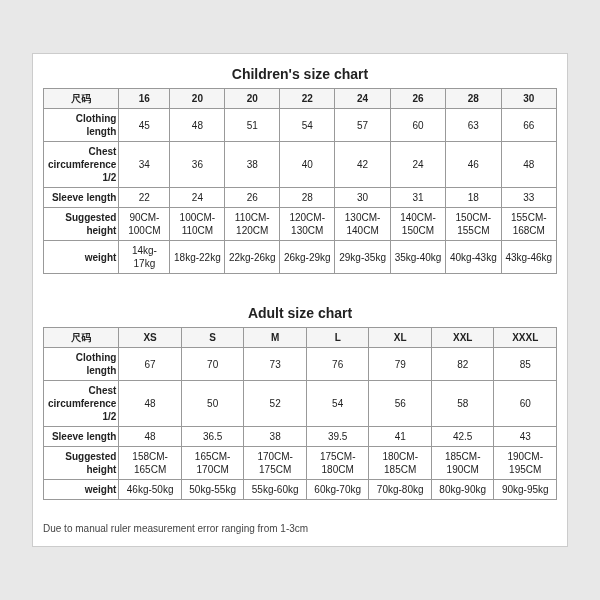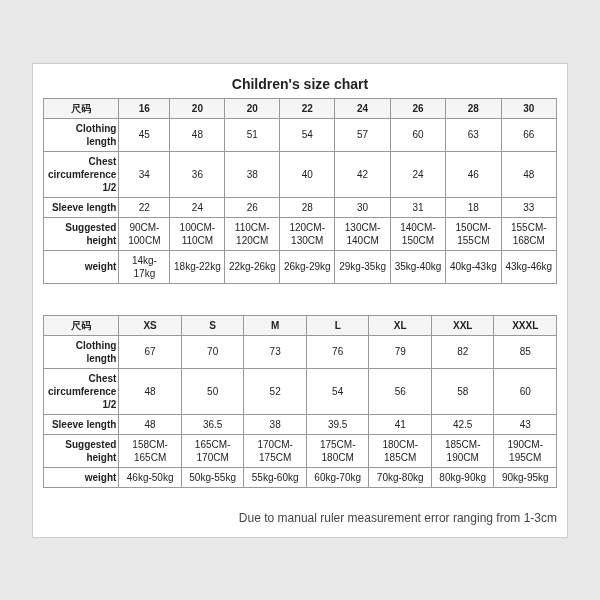--- a/index.html
+++ b/index.html
@@ -43,22 +43,22 @@
       font-weight: bold;
     }
     td.row-label {
       text-align: right;
       font-weight: bold;
       padding-left: 4px;
       white-space: normal;
       width: 60px;
     }
     .footer-note {
-      text-align: right;
-      font-size: 12px;
+      text-align: left;
+      font-size: 10px;
       color: #444;
       margin-top: 4px;
     }
     .spacer { height: 8px; }
   </style>
 </head>
 <body>
 
 <div class="chart-container">
 
@@ -131,20 +131,21 @@
           <td>29kg-35kg</td>
           <td>35kg-40kg</td>
           <td>40kg-43kg</td>
           <td>43kg-46kg</td>
         </tr>
       </tbody>
   </table>
 
   <div class="spacer"></div>
 
+  <div class="section-title">Adult size chart</div>
   <table>
     <thead>
       <tr id="adult-header-row">
           <th>尺码</th>
           <th>XS</th>
           <th>S</th>
           <th>M</th>
           <th>L</th>
           <th>XL</th>
           <th>XXL</th>

